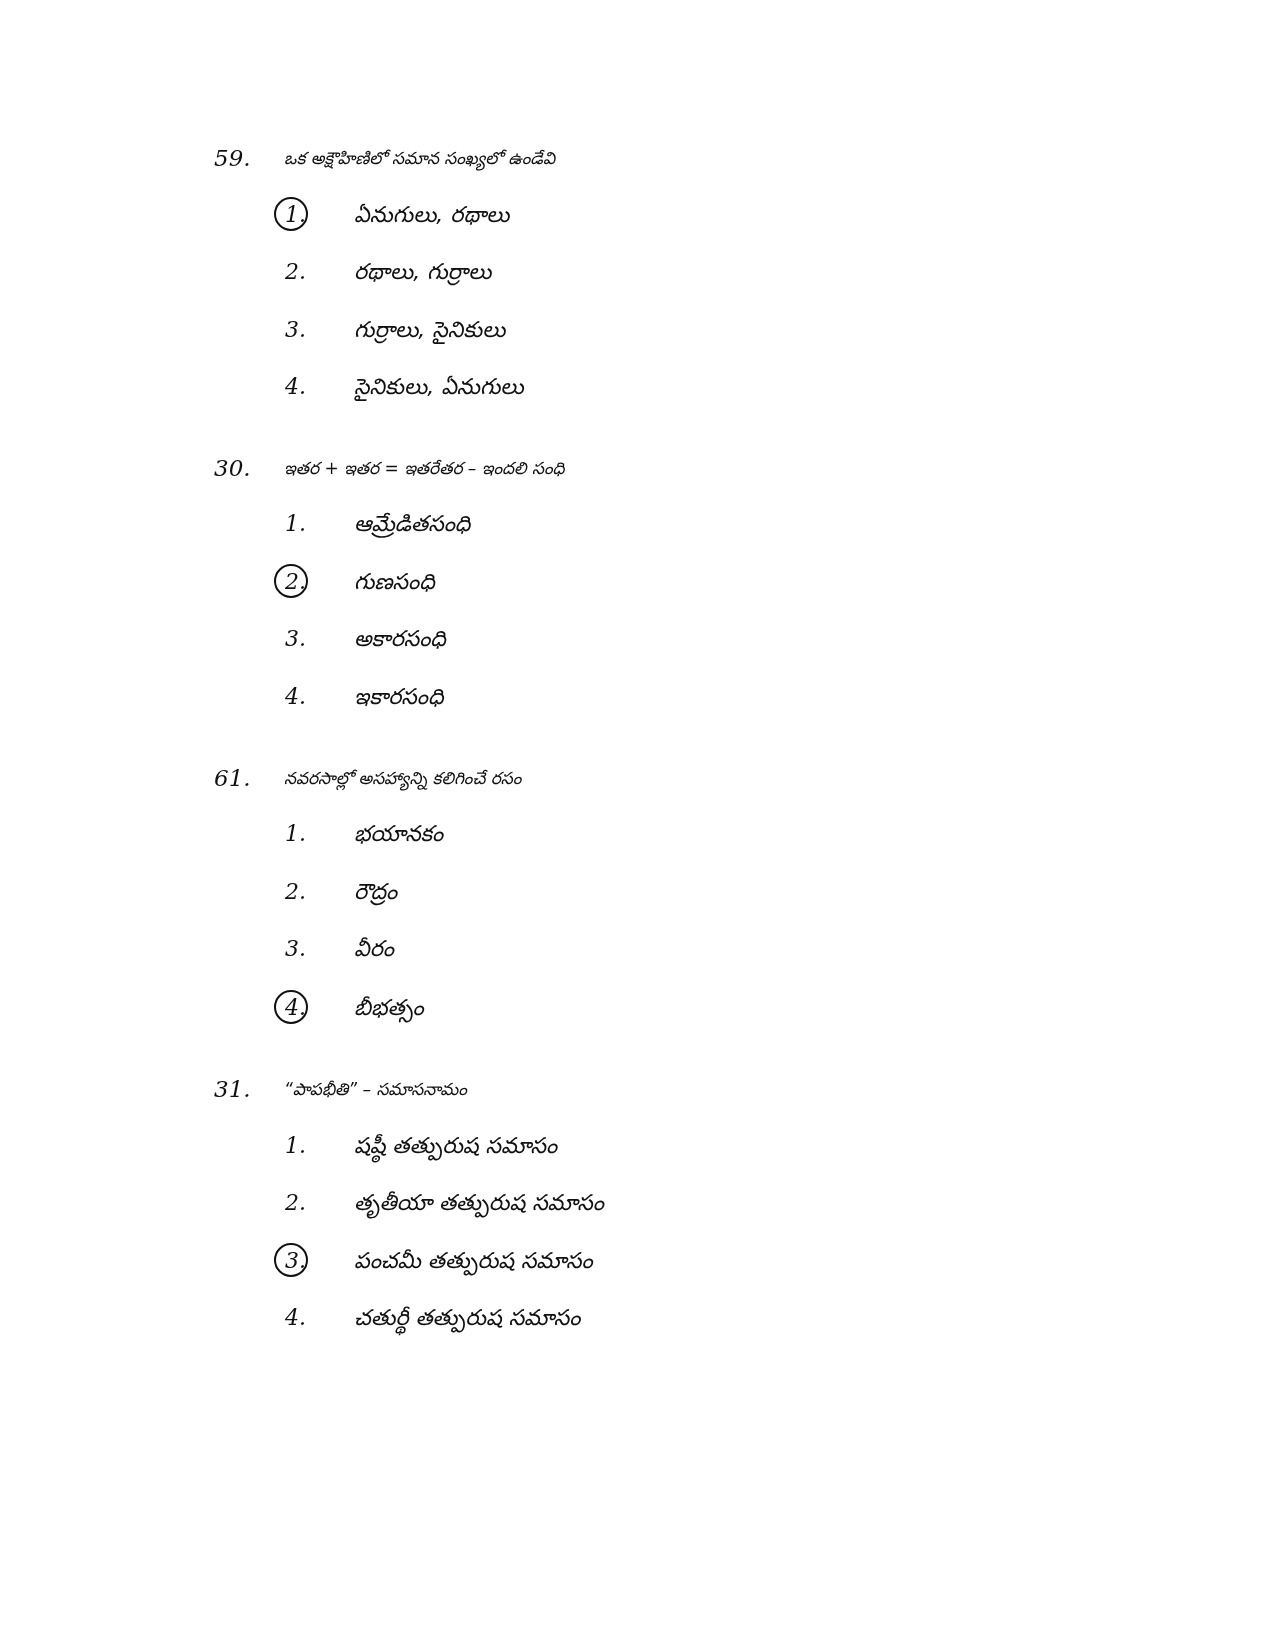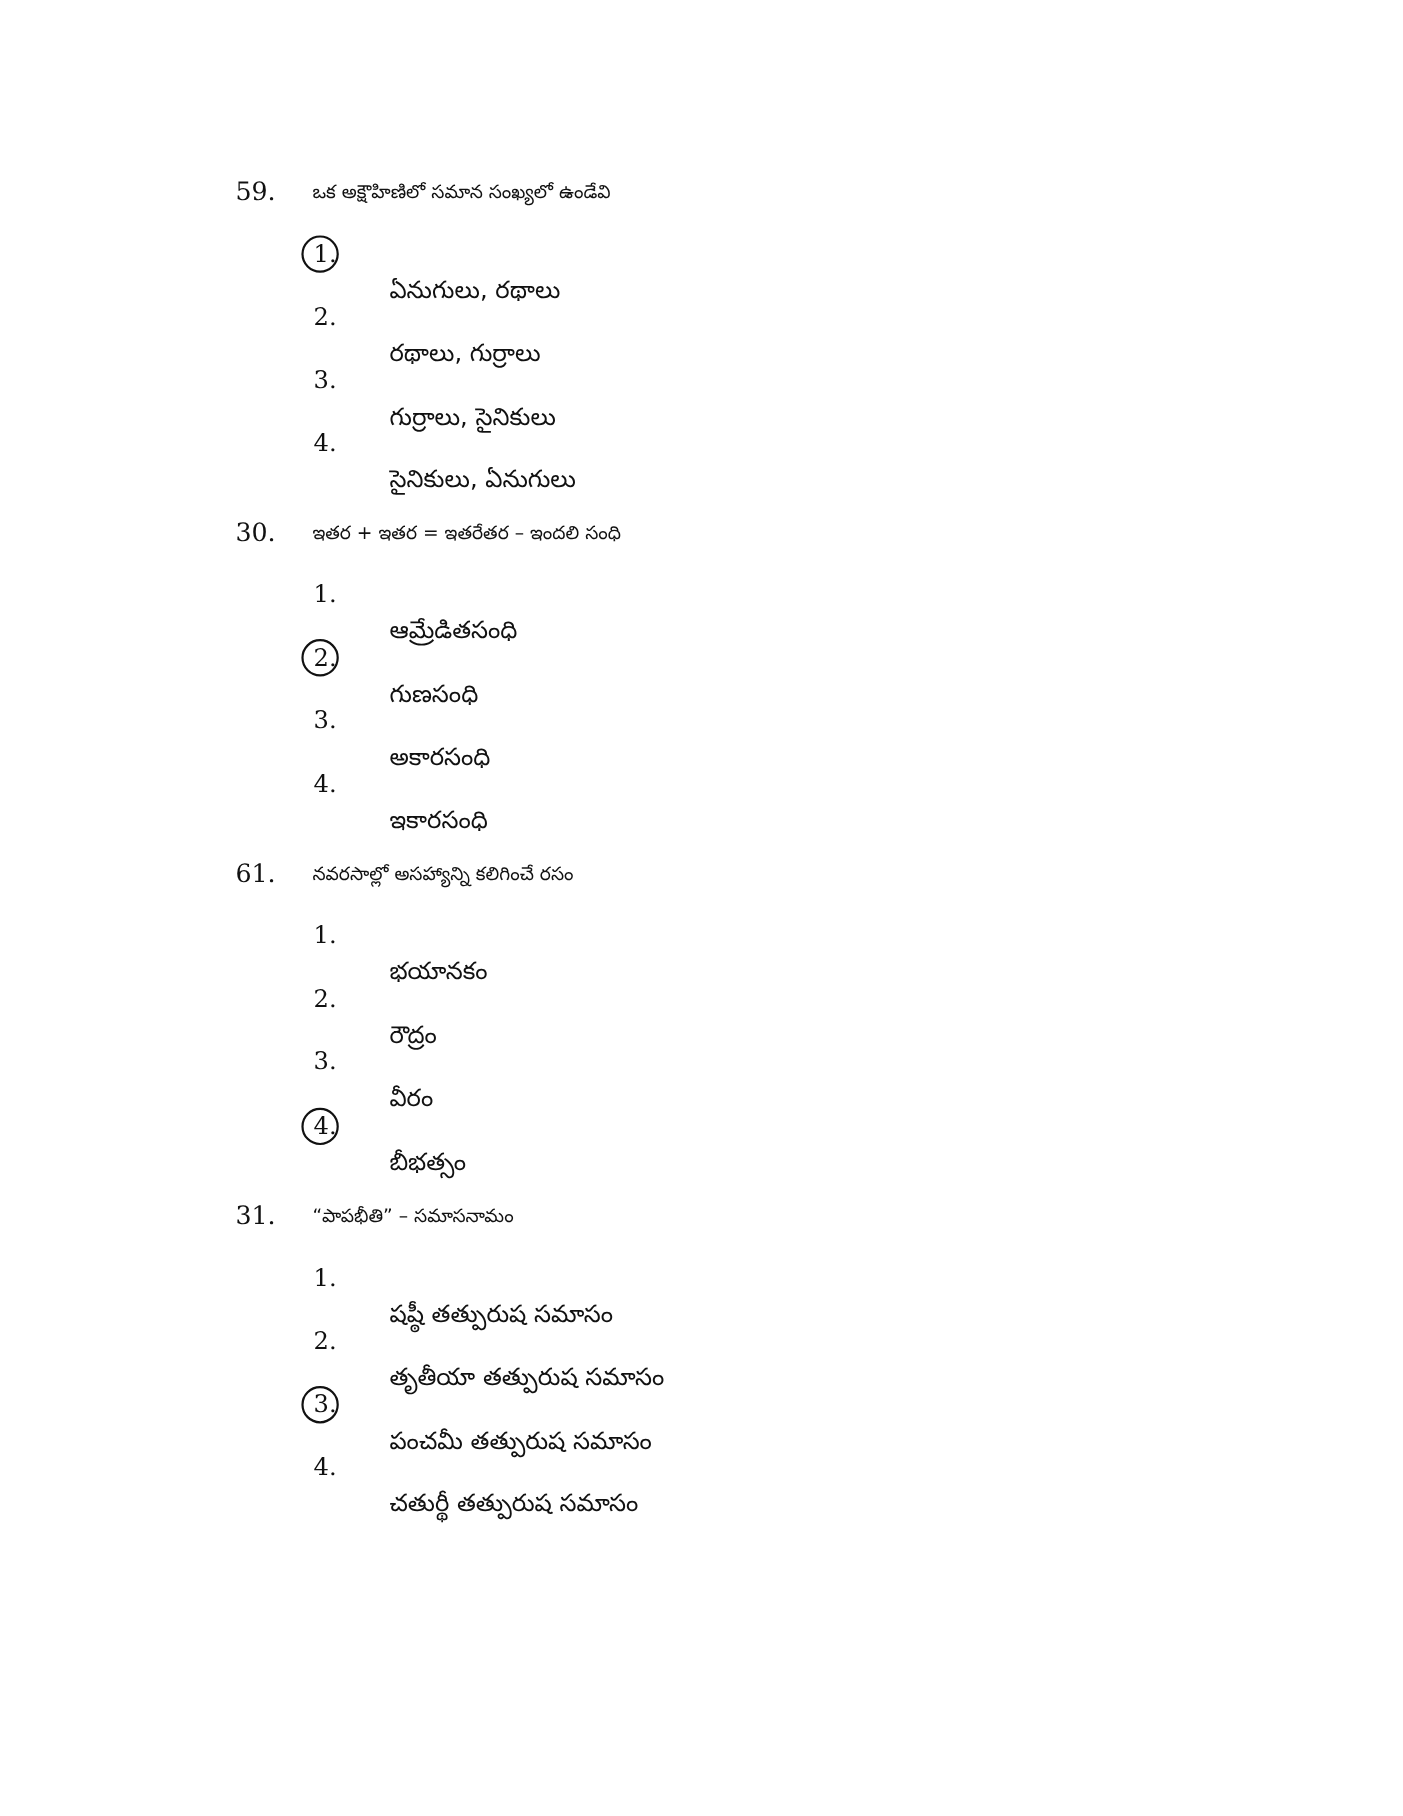--- a/index.html
+++ b/index.html
@@ -1,26 +1,26 @@
 <!DOCTYPE html>
 <html><head>
 <meta charset="utf-8">
 <style>
   html, body { margin: 0; padding: 0; background: #ffffff; }
   body { width: 1275px; height: 1651px; position: relative; overflow: hidden;
          font-family: "DejaVu Serif", "Liberation Serif", serif; color: #111; }
-  .page { position: absolute; left: 0; top: 17px; width: 1275px; height: 1171px; }
+  .page { position: absolute; left: 0; top: 0; width: 1275px; height: 1171px; font-style: italic; }
   .qnum { position: absolute; left: 214px; font-size: 23px; line-height: 30px; }
   .qtext { position: absolute; left: 284px; font-size: 17px; line-height: 30px; white-space: nowrap;
            font-family: "DejaVu Sans", "Liberation Sans", sans-serif; }
   .onum { position: absolute; left: 285px; font-size: 22px; line-height: 30px; width: 30px; text-align: left; }
   .onum.circled::before { content: ""; position: absolute; left: -11px; top: -3px; width: 34px; height: 34px;
                           border: 2px solid #111; border-radius: 50%; box-sizing: border-box; }
   .otext { position: absolute; left: 354px; font-size: 22px; line-height: 30px; white-space: nowrap;
-           font-family: "DejaVu Sans", "Liberation Sans", sans-serif; margin-top: 33px; }
+           font-family: "DejaVu Sans", "Liberation Sans", sans-serif; }
 </style>
 </head>
 <body>
 
 <div class="page">
 
   <div>
     <span class="qnum" style="top:143px">59.</span>
     <span class="qtext" style="top:143px">ఒక అక్షౌహిణిలో సమాన సంఖ్యలో ఉండేవి</span>
     <span class="onum circled" style="top:200px">1.</span>

